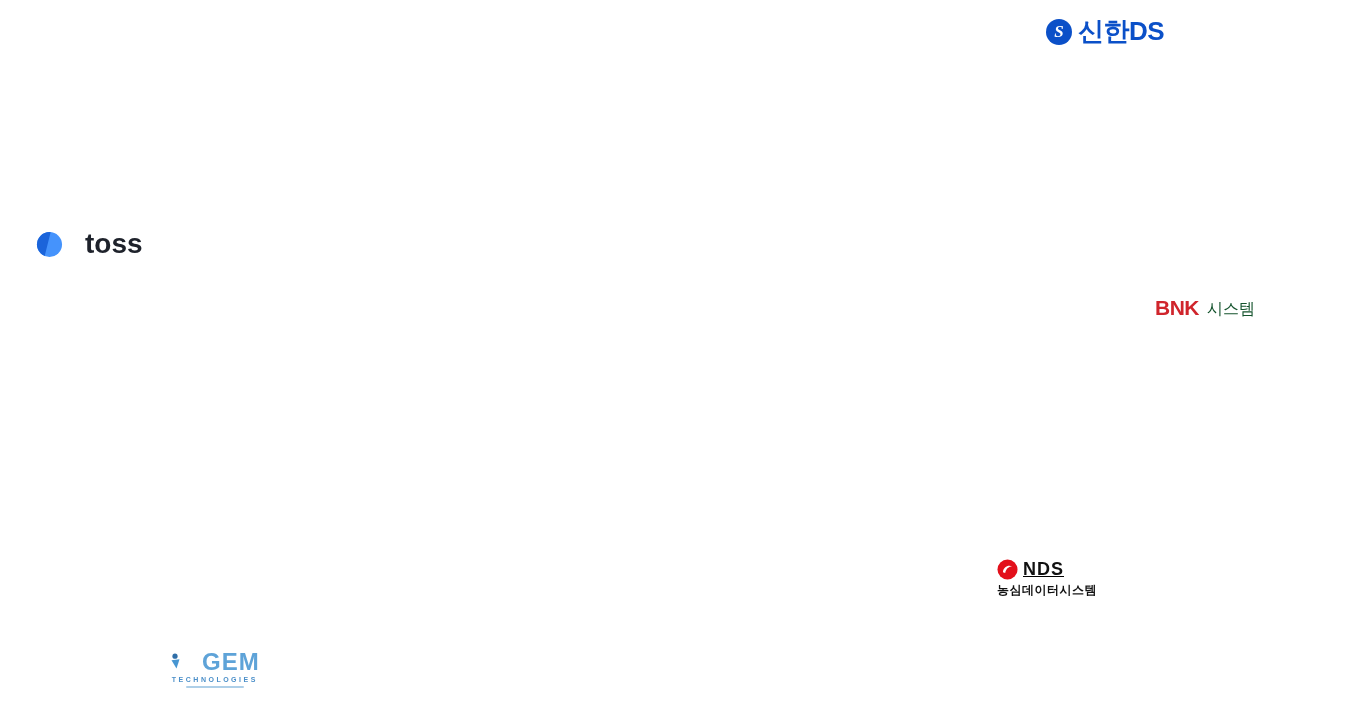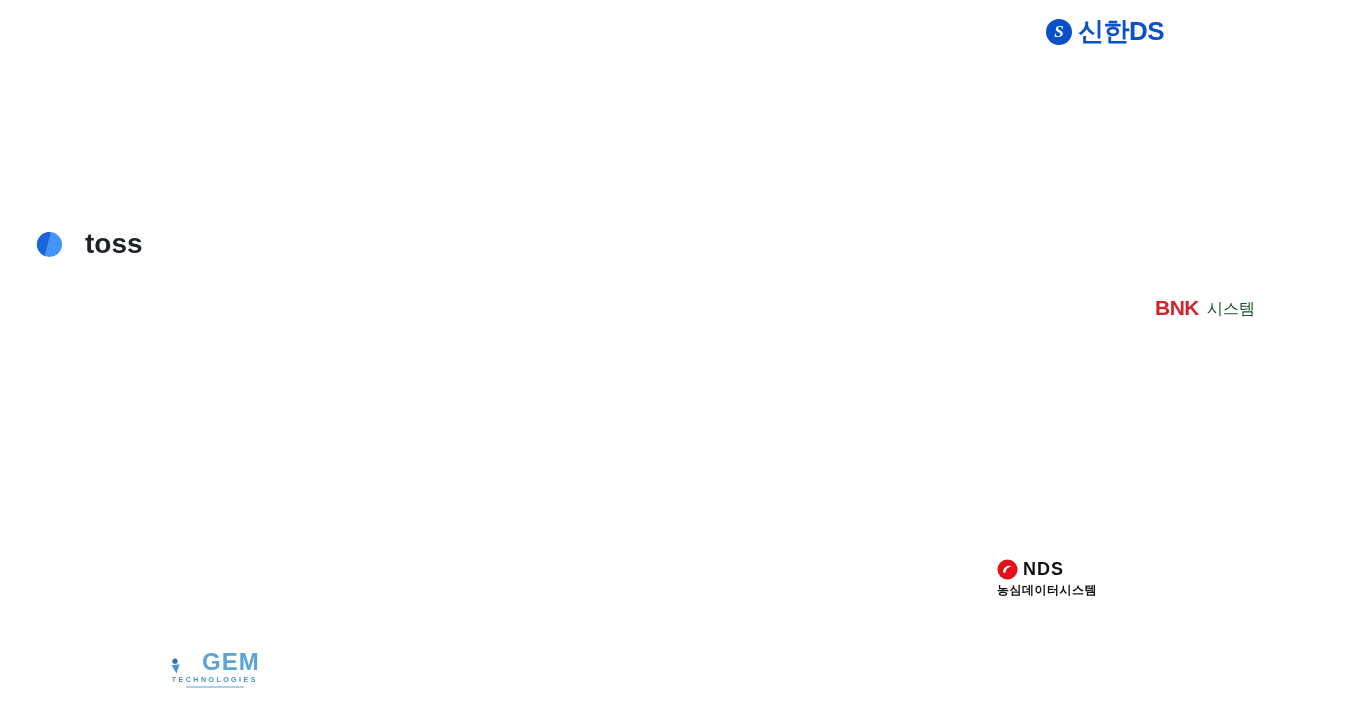--- a/index.html
+++ b/index.html
@@ -28,31 +28,31 @@
   .toss-icon { width: 27px; height: 27px; display: block; }
   .toss-text { font-size: 28px; font-weight: 700; color: #1e222b; }
 
   
   .logo-bnk { left: 1155px; top: 296px; align-items: flex-end; }
   .bnk-en { font-size: 21px; font-weight: 800; color: #d0252c; letter-spacing: -0.5px; }
   .bnk-ko { font-size: 16px; font-weight: 500; color: #14532d; margin-left: 8px; }
 
   
   .logo-nds { left: 997px; top: 559px; flex-direction: column; align-items: stretch; }
-  .nds-row { display: flex; align-items: center; gap: 5px; }
+  .nds-row { display: flex; align-items: center; gap: 5px; text-decoration: underline; }
   .nds-icon { width: 21px; height: 21px; display: block; }
   .nds-text { font-size: 18px; font-weight: 800; color: #111111; letter-spacing: 1px; }
   .nds-sub {
     font-size: 12px; font-weight: 700; color: #111111;
     margin-top: 2px; text-align: left; letter-spacing: 0.5px; white-space: nowrap;
   }
 
   
   .logo-gem { left: 170px; top: 650px; flex-direction: column; align-items: center; }
-  .gem-row { display: flex; align-items: flex-end; gap: 20px; }
+  .gem-row { display: flex; align-items: center; gap: 20px; }
   .gem-icon { width: 12px; height: 16px; margin-top: -2px; display: block; }
   .gem-text { font-size: 24px; font-weight: 700; color: #5ea3d8; letter-spacing: 1px; line-height: 1; }
   .gem-sub { font-size: 7px; font-weight: 700; color: #4b8fc9; letter-spacing: 2.5px; margin-top: 2px; white-space: nowrap; }
   .gem-line { width: 58px; height: 2px; background: #aecfe8; margin-top: 3px; border-radius: 1px; }
 </style>
 </head>
 <body>
 
 <div class="canvas">
 

